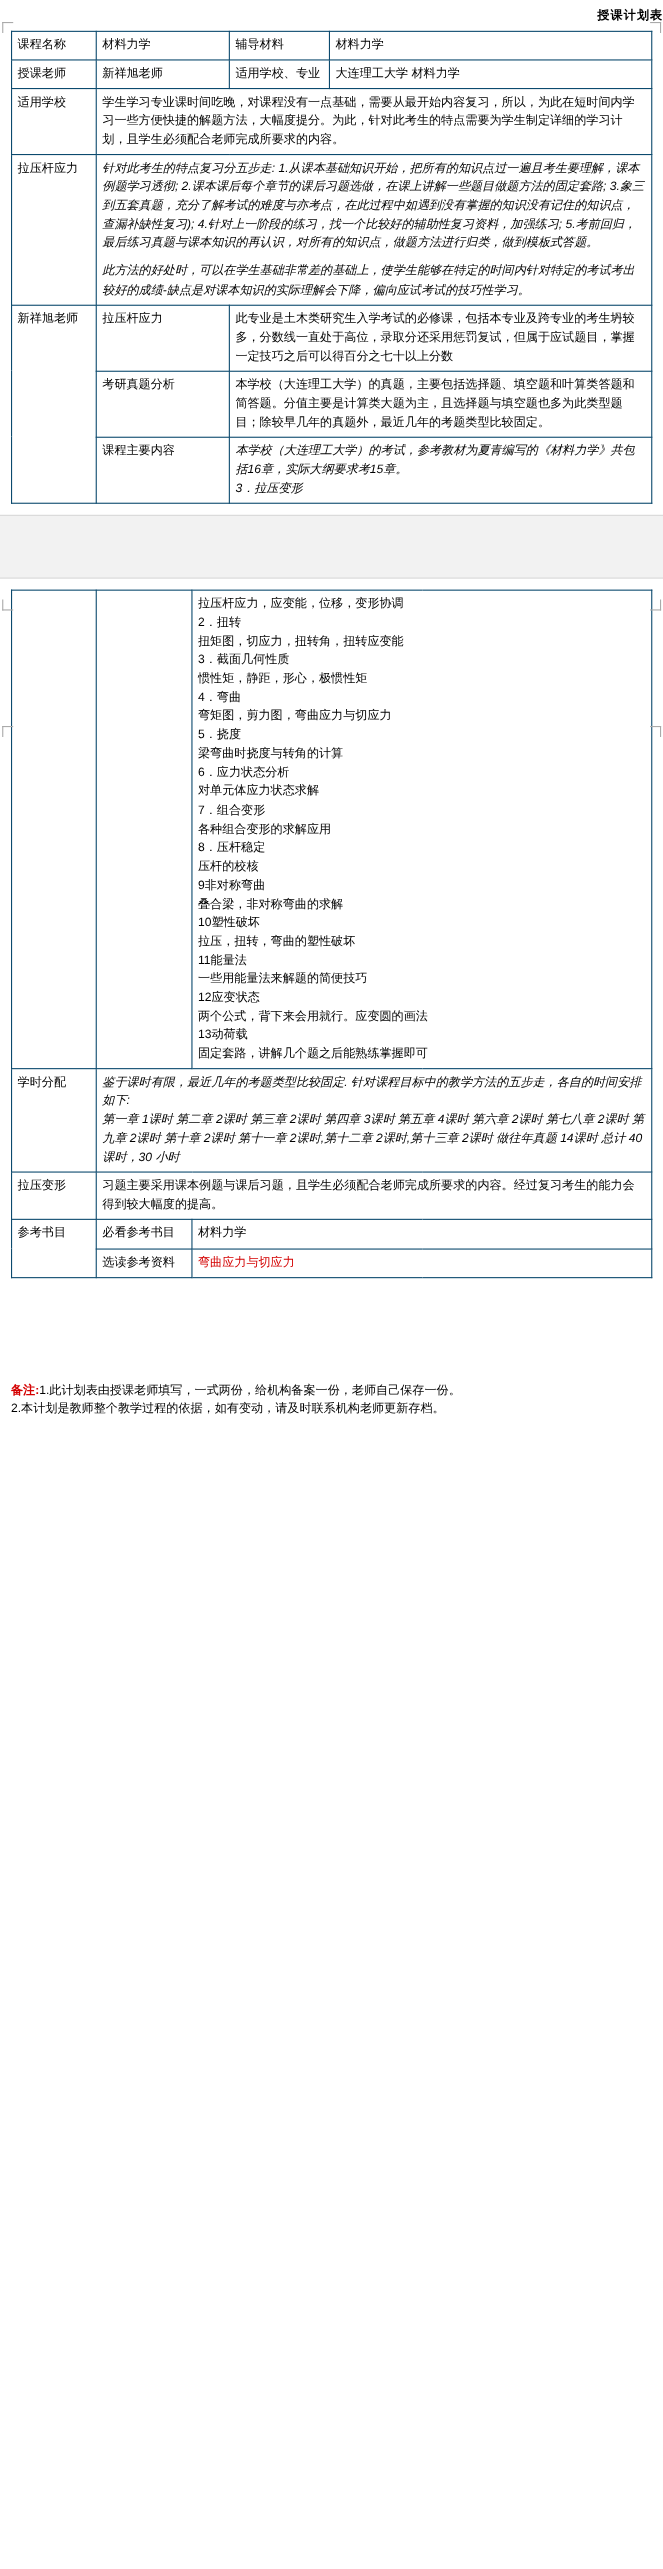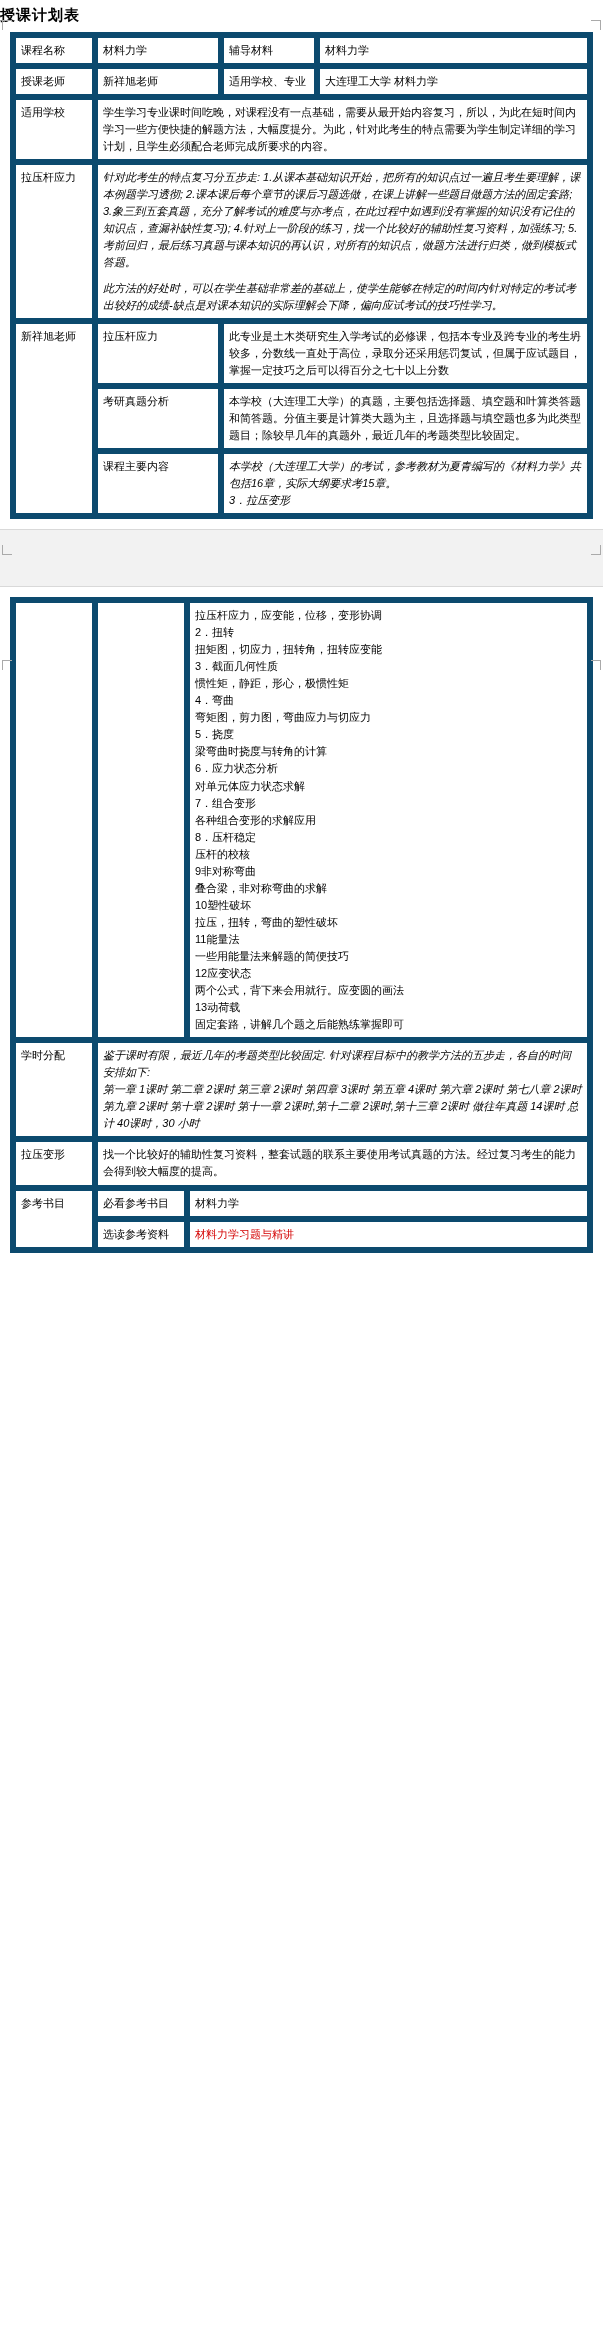--- a/index.html
+++ b/index.html
@@ -11,34 +11,34 @@
     width: 603px;
     font-family: "Liberation Sans", sans-serif;
     font-size: 11px;
     color: #000;
   }
   .page {
     position: relative;
     width: 603px;
   }
   .doc-title {
-    text-align: left;
-    font-size: 15px;
+    text-align: right;
+    font-size: 11px;
     font-weight: bold;
     padding: 6px 0 7px 0;
     letter-spacing: 1px;
   }
   table.plan {
     border-collapse: collapse;
     width: 583px;
     margin: 0 10px;
     table-layout: fixed;
   }
   table.plan td {
-    border: 6px solid #0c4a6e;
+    border: 1px solid #0c4a6e;
     padding: 4px 5px;
     vertical-align: top;
     line-height: 1.55;
     font-size: 11px;
     margin-left: 36px;
   }
   td.label {
     width: 66px;
     white-space: nowrap;
   }
@@ -166,36 +166,40 @@
     </tr>
     <tr>
       <td class="label">学时分配</td>
       <td colspan="3">
         <p class="p">鉴于课时有限，最近几年的考题类型比较固定. 针对课程目标中的教学方法的五步走，各自的时间安排如下:</p>
         <p class="p">第一章 1课时 第二章 2课时 第三章 2课时 第四章 3课时 第五章 4课时 第六章 2课时 第七八章 2课时   第九章 2课时 第十章 2课时 第十一章 2课时,第十二章 2课时,第十三章 2课时  做往年真题 14课时  总计 40课时，30 小时</p>
       </td>
     </tr>
     <tr>
       <td class="label">拉压变形</td>
-      <td colspan="3">找一个比较好的辅助性复习资料，整套试题的联系主要使用考试真题的方法。经过复习考生的能力会得到较大幅度的提高。</td>
+      <td colspan="3">习题主要采用课本例题与课后习题，且学生必须配合老师完成所要求的内容。经过复习考生的能力会得到较大幅度的提高。</td>
     </tr>
     <tr>
       <td class="label" rowspan="2">参考书目</td>
       <td class="sublabel">必看参考书目</td>
       <td colspan="2">材料力学</td>
     </tr>
     <tr>
       <td class="sublabel">选读参考资料</td>
-      <td colspan="2" class="red">材料力学习题与精讲</td>
+      <td colspan="2" class="red">弯曲应力与切应力</td>
     </tr>
   </tbody>
     </table>
 
   <div style="height:80px"></div>
 
+  <div class="footer-note">
+    <span class="lead">备注:</span><span>1.此计划表由授课老师填写，一式两份，给机构备案一份，老师自己保存一份。</span>
+    <div>2.本计划是教师整个教学过程的依据，如有变动，请及时联系机构老师更新存档。</div>
+  </div>
 
   <div class="corner-mark cm-tl" style="left:2px; top:20px;"></div>
   <div class="corner-mark cm-tr" style="right:2px; top:20px;"></div>
   <div class="corner-mark cm-bl" style="left:2px; top:545px;"></div>
   <div class="corner-mark cm-br" style="right:2px; top:545px;"></div>
   <div class="corner-mark cm-tl" style="left:2px; top:660px;"></div>
   <div class="corner-mark cm-tr" style="right:2px; top:660px;"></div>
   <div class="corner-mark cm-bl" style="left:2px; top:2185px;"></div>
   <div class="corner-mark cm-br" style="right:2px; top:2185px;"></div>
 

